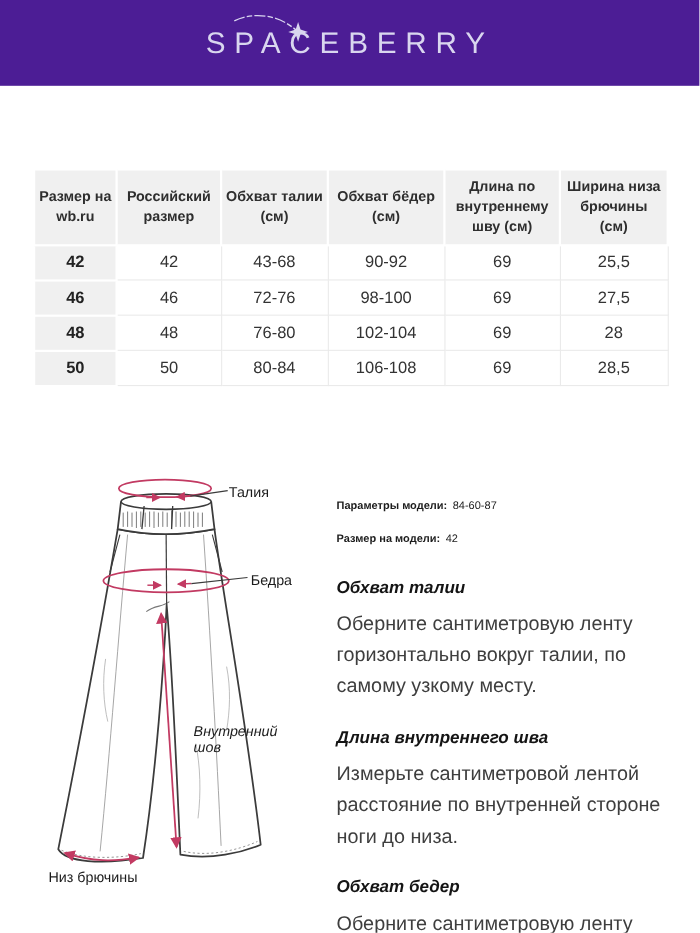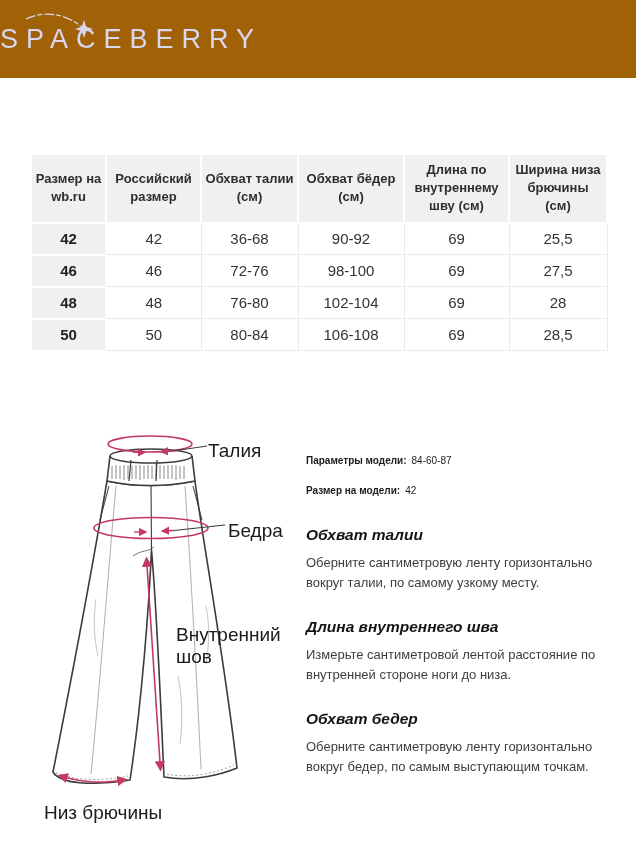--- a/index.html
+++ b/index.html
@@ -2,21 +2,21 @@
 <html><head>
 <meta charset="utf-8">
 <style>
   html,body{margin:0;padding:0;}
   body{
     width:636px;height:848px;background:#ffffff;overflow:hidden;
     font-family:"Liberation Sans","DejaVu Sans",sans-serif;color:#1d1d1d;
     -webkit-font-smoothing:antialiased;
   }
   
-  .brand-bar{height:78px;background:#a16207;display:flex;align-items:center;justify-content:flex-start;}
+  .brand-bar{height:78px;background:#4c1d95;display:flex;align-items:center;justify-content:center;}
   .logo{position:relative;display:inline-block;}
   .logo-text{
     color:#d9d6ef;font-size:27px;letter-spacing:8px;font-weight:normal;
     text-transform:uppercase;line-height:1;
   }
   .star-svg{position:absolute;left:22px;top:-17px;width:74px;height:36px;pointer-events:none;}
   
   .size-table-wrap{margin:75px 30px 0 30px;}
   table.size-table{border-collapse:collapse;table-layout:fixed;width:576px;}
   .size-table th{
@@ -26,31 +26,31 @@
   }
   .size-table td{
     background:#ffffff;border:1px solid #eaeaea;
     font-size:15px;color:#333333;text-align:center;vertical-align:middle;
     height:26px;padding:2px 2px;
   }
   .size-table td.size-col{background:#f0f0f0;border:2px solid #ffffff;font-weight:bold;color:#222222;}
   
   .measure-section{display:flex;margin:72px 30px 0 30px;}
   .diagram{position:relative;width:266px;height:392px;flex:0 0 266px;}
-  .diagram-label{position:absolute;font-size:19px;color:#1b1b1b;line-height:1.2;}
+  .diagram-label{position:absolute;font-size:13px;color:#1b1b1b;line-height:1.2;}
   .label-waist{left:178px;top:16px;}
   .label-hips{left:198px;top:96px;}
-  .label-inseam{left:146px;top:200px;width:98px;}
-  .label-hem{left:14px;top:378px;}
+  .label-inseam{left:146px;top:233px;width:98px;font-style:italic;}
+  .label-hem{left:14px;top:366px;}
   .info-col{flex:1;padding:22px 0 0 10px;}
   .param-line{font-size:10px;line-height:30px;color:#1c1c1c;}
   .param-label{font-weight:bold;margin-right:5px;}
   .guide-block h3{margin:24px 0 9px 0;font-size:15.5px;font-weight:bold;color:#141414;font-style:italic;}
   .guide-block.first h3{margin-top:20px;}
-  .guide-block p{margin:0;font-size:13px;line-height:1.58;color:#3e3e3e;max-width:300px;}
+  .guide-block p{margin:0;font-size:18px;line-height:1.58;color:#3e3e3e;max-width:300px;}
 </style>
 </head>
 <body>
 
 <header class="brand-bar">
   <div class="logo">
     <svg class="star-svg" viewBox="0 0 74 36" aria-hidden="true">
       <path d="M4 10 C20 2 44 3 62 20" fill="none" stroke="#d9d6ef" stroke-width="1.2" stroke-dasharray="10 2 5 2"></path>
       <path d="M62 11 L64.2 17.8 L71 20 L64.2 22.2 L62 29 L59.8 22.2 L53 20 L59.8 17.8 Z" fill="#d9d6ef"></path>
     </svg>
@@ -75,21 +75,21 @@
         <th>Обхват талии (см)</th>
         <th>Обхват бёдер (см)</th>
         <th>Длина по внутреннему шву (см)</th>
         <th>Ширина низа брючины (см)</th>
       </tr>
     </thead>
     <tbody>
       <tr>
         <td class="size-col">42</td>
         <td>42</td>
-        <td>36-68</td>
+        <td>43-68</td>
         <td>90-92</td>
         <td>69</td>
         <td>25,5</td>
       </tr>
       <tr>
         <td class="size-col">46</td>
         <td>46</td>
         <td>72-76</td>
         <td>98-100</td>
         <td>69</td>

